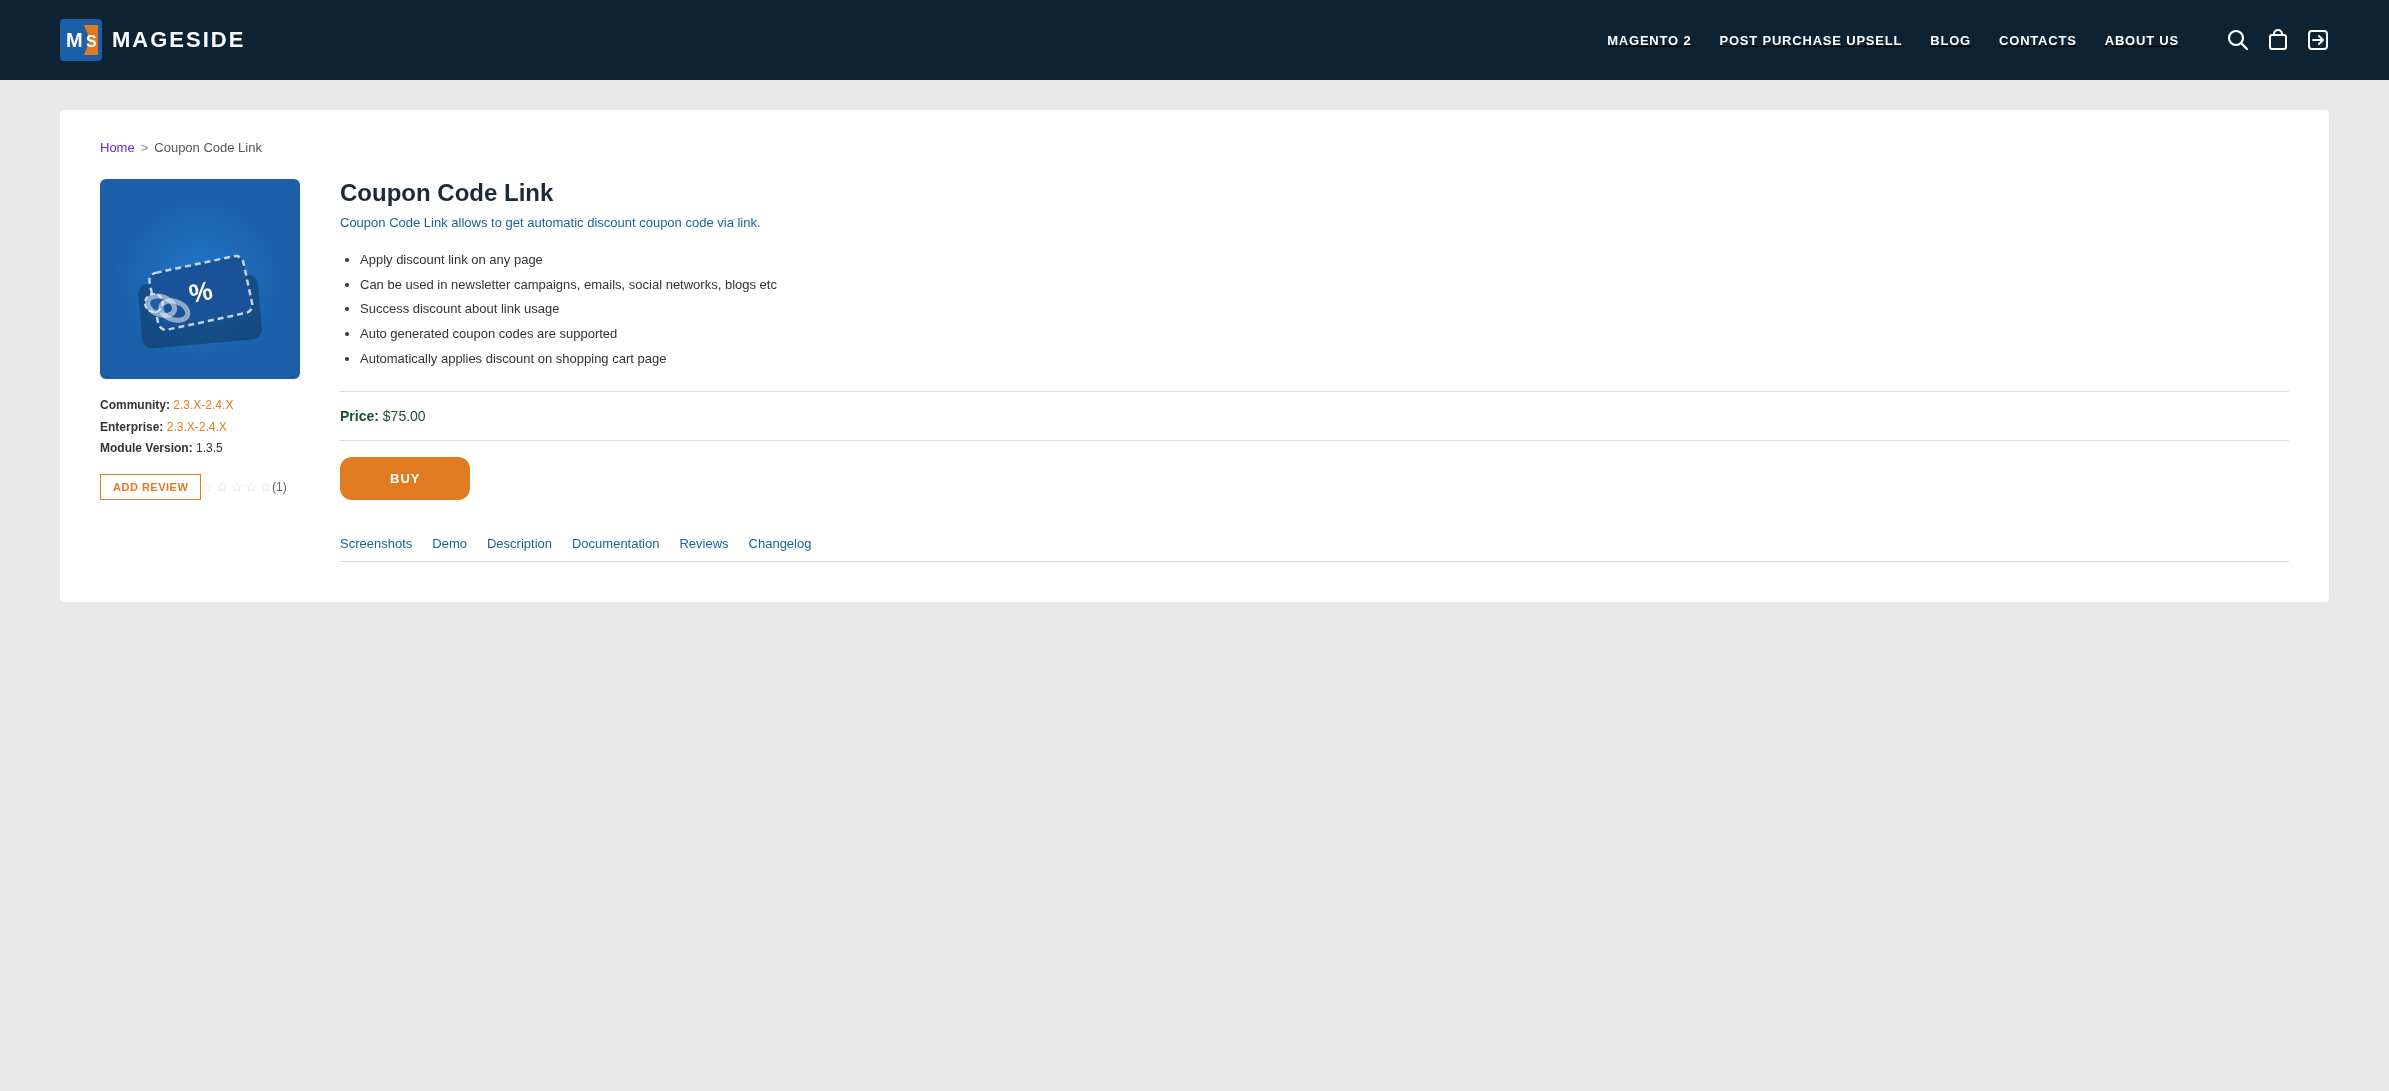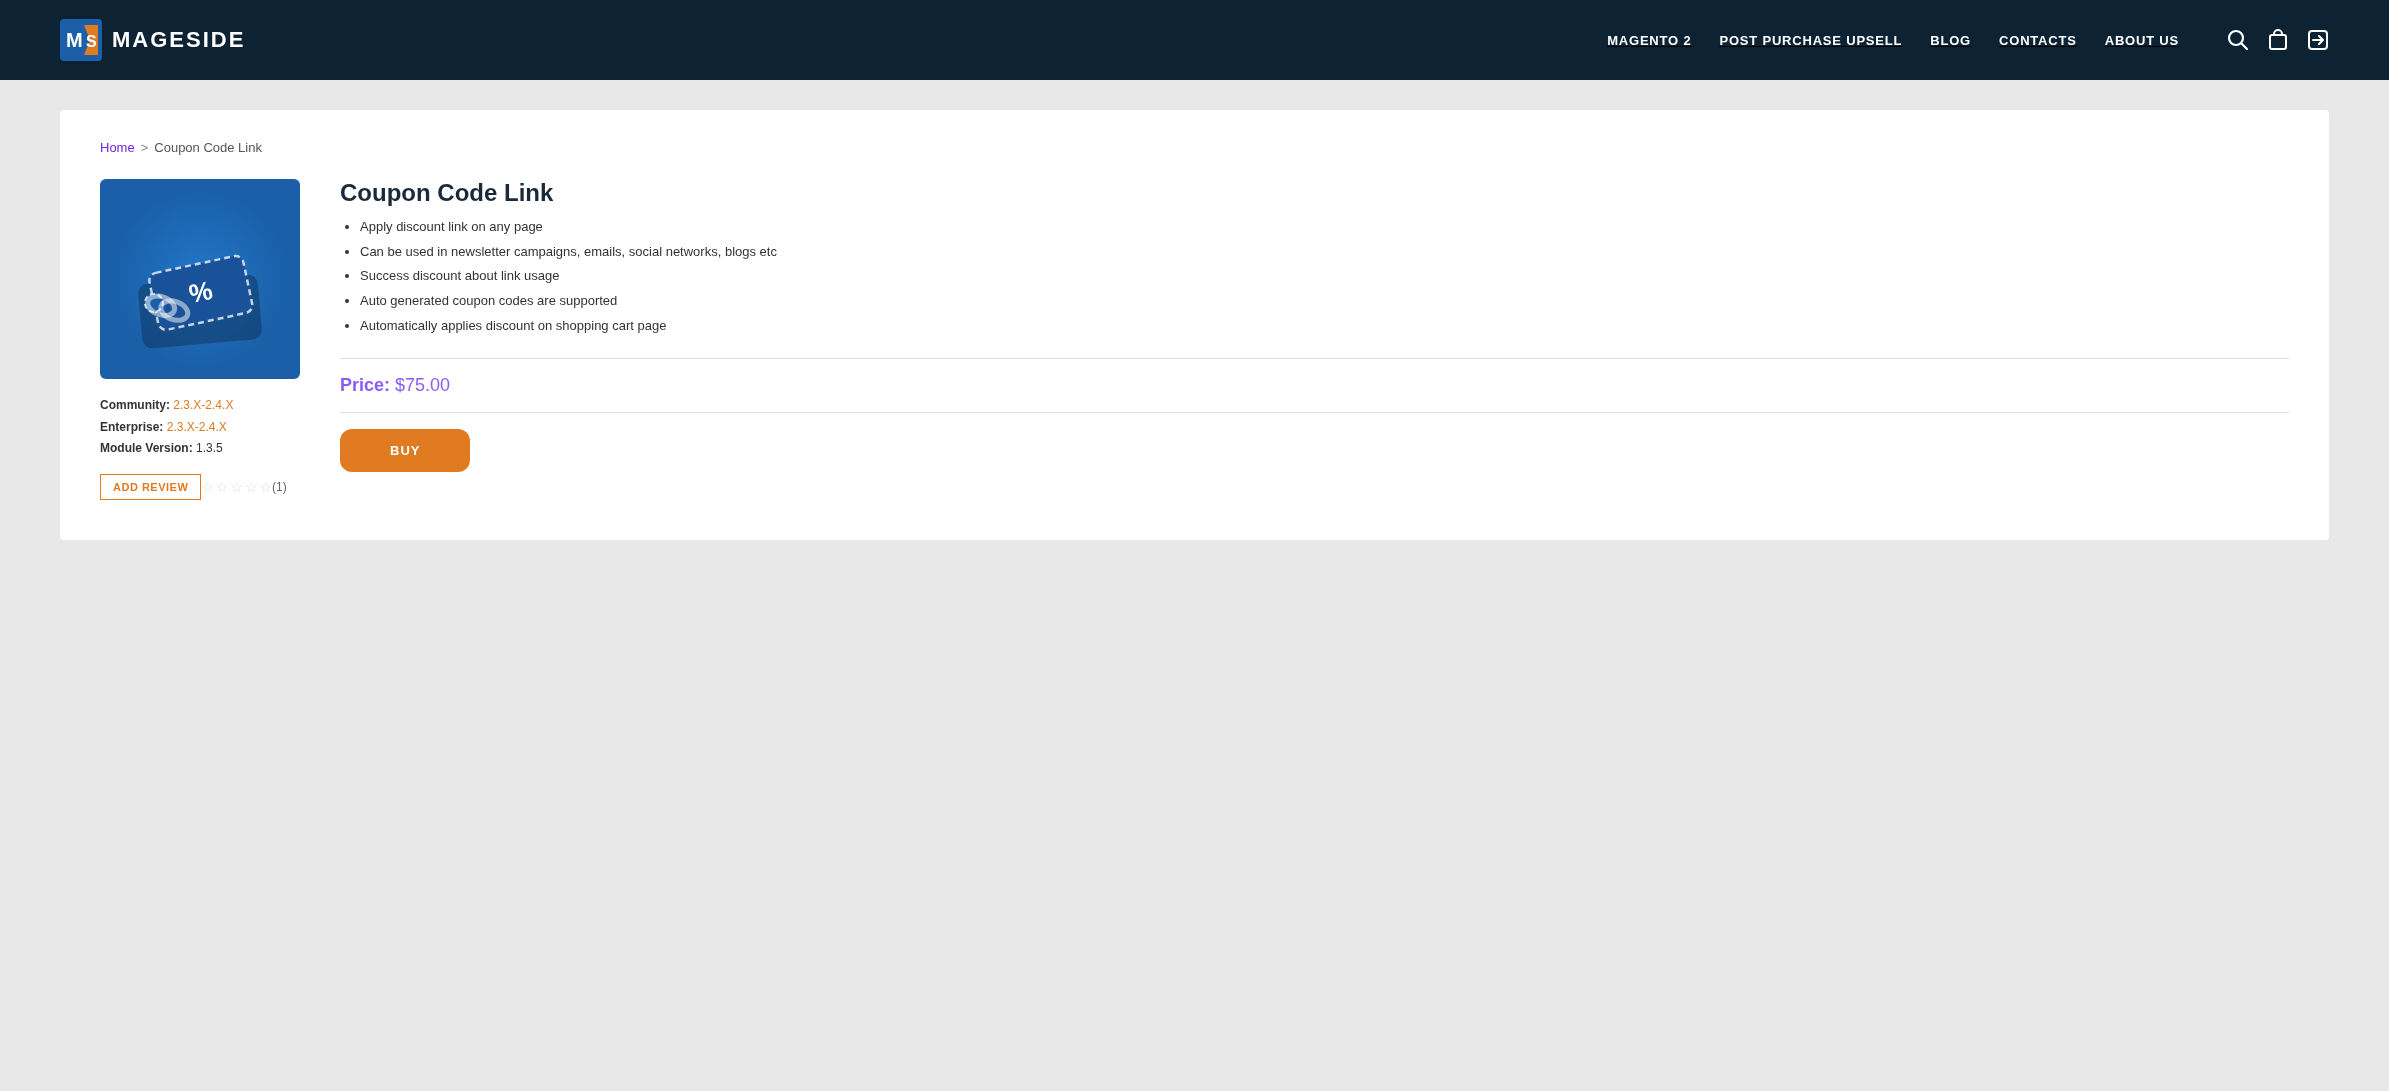--- a/index.html
+++ b/index.html
@@ -194,22 +194,22 @@
       color: #333;
       font-size: 13px;
       line-height: 1.9;
     }
     .divider {
       border: none;
       border-top: 1px solid #ddd;
       margin: 16px 0;
     }
     .price-row {
-      font-size: 18px;
-      color: #8b5cf6;
+      font-size: 14px;
+      color: #14532d;
       margin-bottom: 16px;
     }
     .price-label {
       font-weight: 700;
     }
     .price-value {
       font-weight: 400;
     }
     .buy-btn {
       background: #e07b22;
@@ -349,20 +349,21 @@
             <span class="star">☆</span>
             <span class="star">☆</span>
             <span class="star">☆</span>
           </div>
           <span class="review-count">(1)</span>
         </div>
       </div>
 
       <div class="product-right">
         <h1 class="product-title">Coupon Code Link</h1>
+        <p class="product-subtitle">Coupon Code Link allows to get automatic discount coupon code via link.</p>
 
         <ul class="feature-list">
           <li>Apply discount link on any page</li>
           <li>Can be used in newsletter campaigns, emails, social networks, blogs etc</li>
           <li>Success discount about link usage</li>
           <li>Auto generated coupon codes are supported</li>
           <li>Automatically applies discount on shopping cart page</li>
         </ul>
 
         <hr class="divider">
@@ -370,17 +371,25 @@
         <div class="price-row">
           <span class="price-label">Price:</span>
           <span class="price-value">$75.00</span>
         </div>
 
         <hr class="divider">
 
         <button class="buy-btn">BUY</button>
 
         
+        <div class="tabs-row">
+          <a class="tab-item" href="#">Screenshots</a>
+          <a class="tab-item" href="#">Demo</a>
+          <a class="tab-item" href="#">Description</a>
+          <a class="tab-item" href="#">Documentation</a>
+          <a class="tab-item" href="#">Reviews</a>
+          <a class="tab-item" href="#">Changelog</a>
+        </div>
       </div>
     </div>
 
   </div>
 </div>
 
 </body></html>

